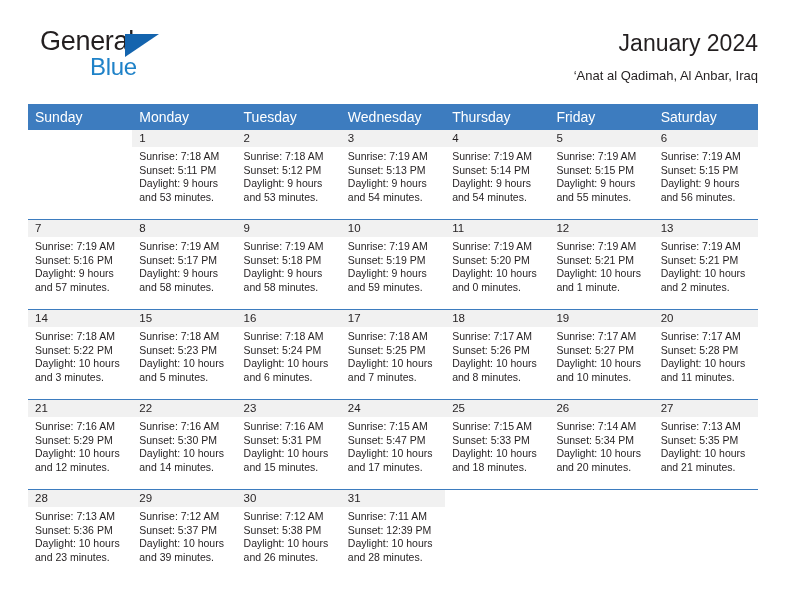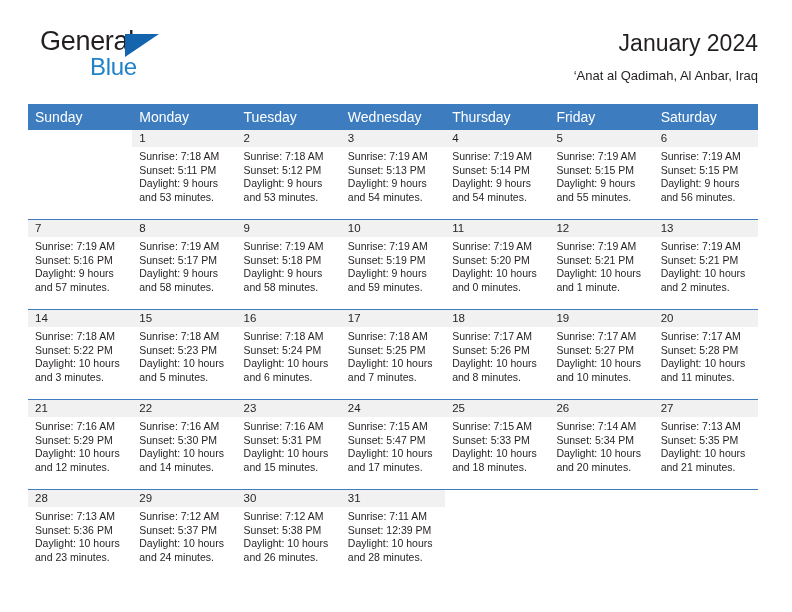--- a/index.html
+++ b/index.html
@@ -495,21 +495,21 @@
               </div>
             </div>
           </td>
           <td>
             <div class="cell-inner">
               <span class="daynum">29</span>
               <div class="cell-lines">
                 <div>Sunrise: 7:12 AM</div>
                 <div>Sunset: 5:37 PM</div>
                 <div>Daylight: 10 hours</div>
-                <div>and 24 minutes.</div>
+                <div>and 39 minutes.</div>
               </div>
             </div>
           </td>
           <td>
             <div class="cell-inner">
               <span class="daynum">30</span>
               <div class="cell-lines">
                 <div>Sunrise: 7:12 AM</div>
                 <div>Sunset: 5:38 PM</div>
                 <div>Daylight: 10 hours</div>

